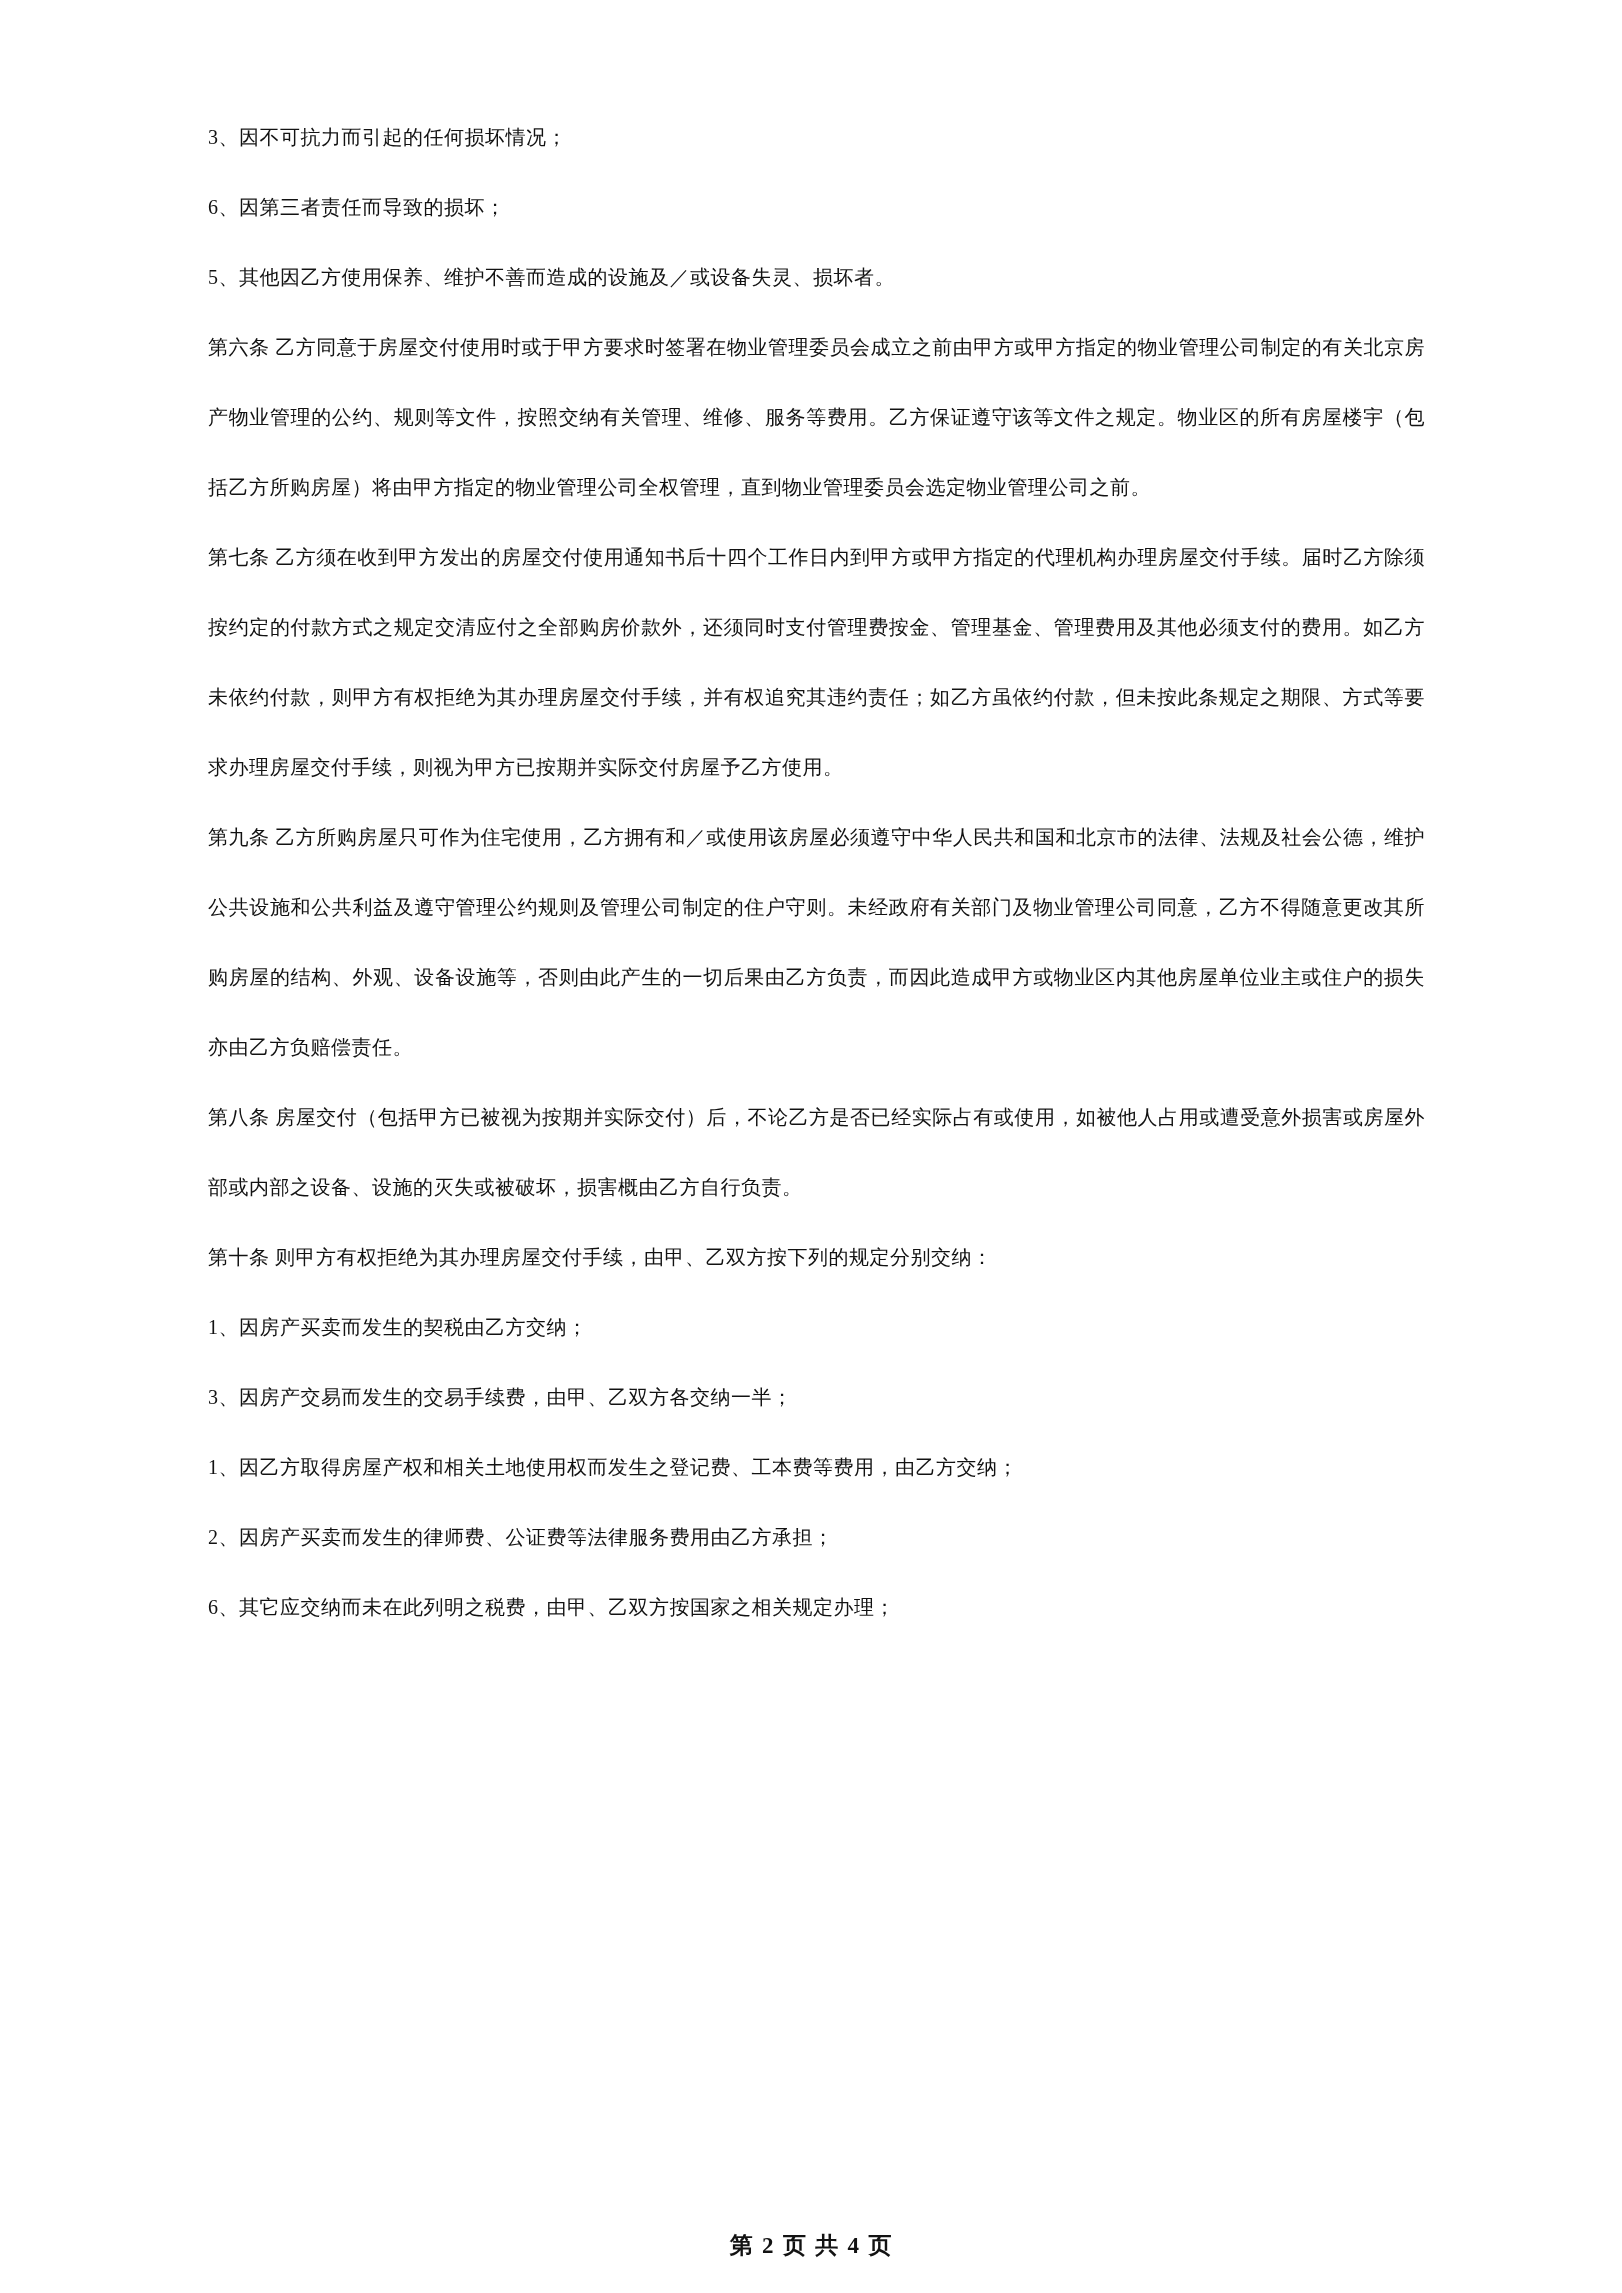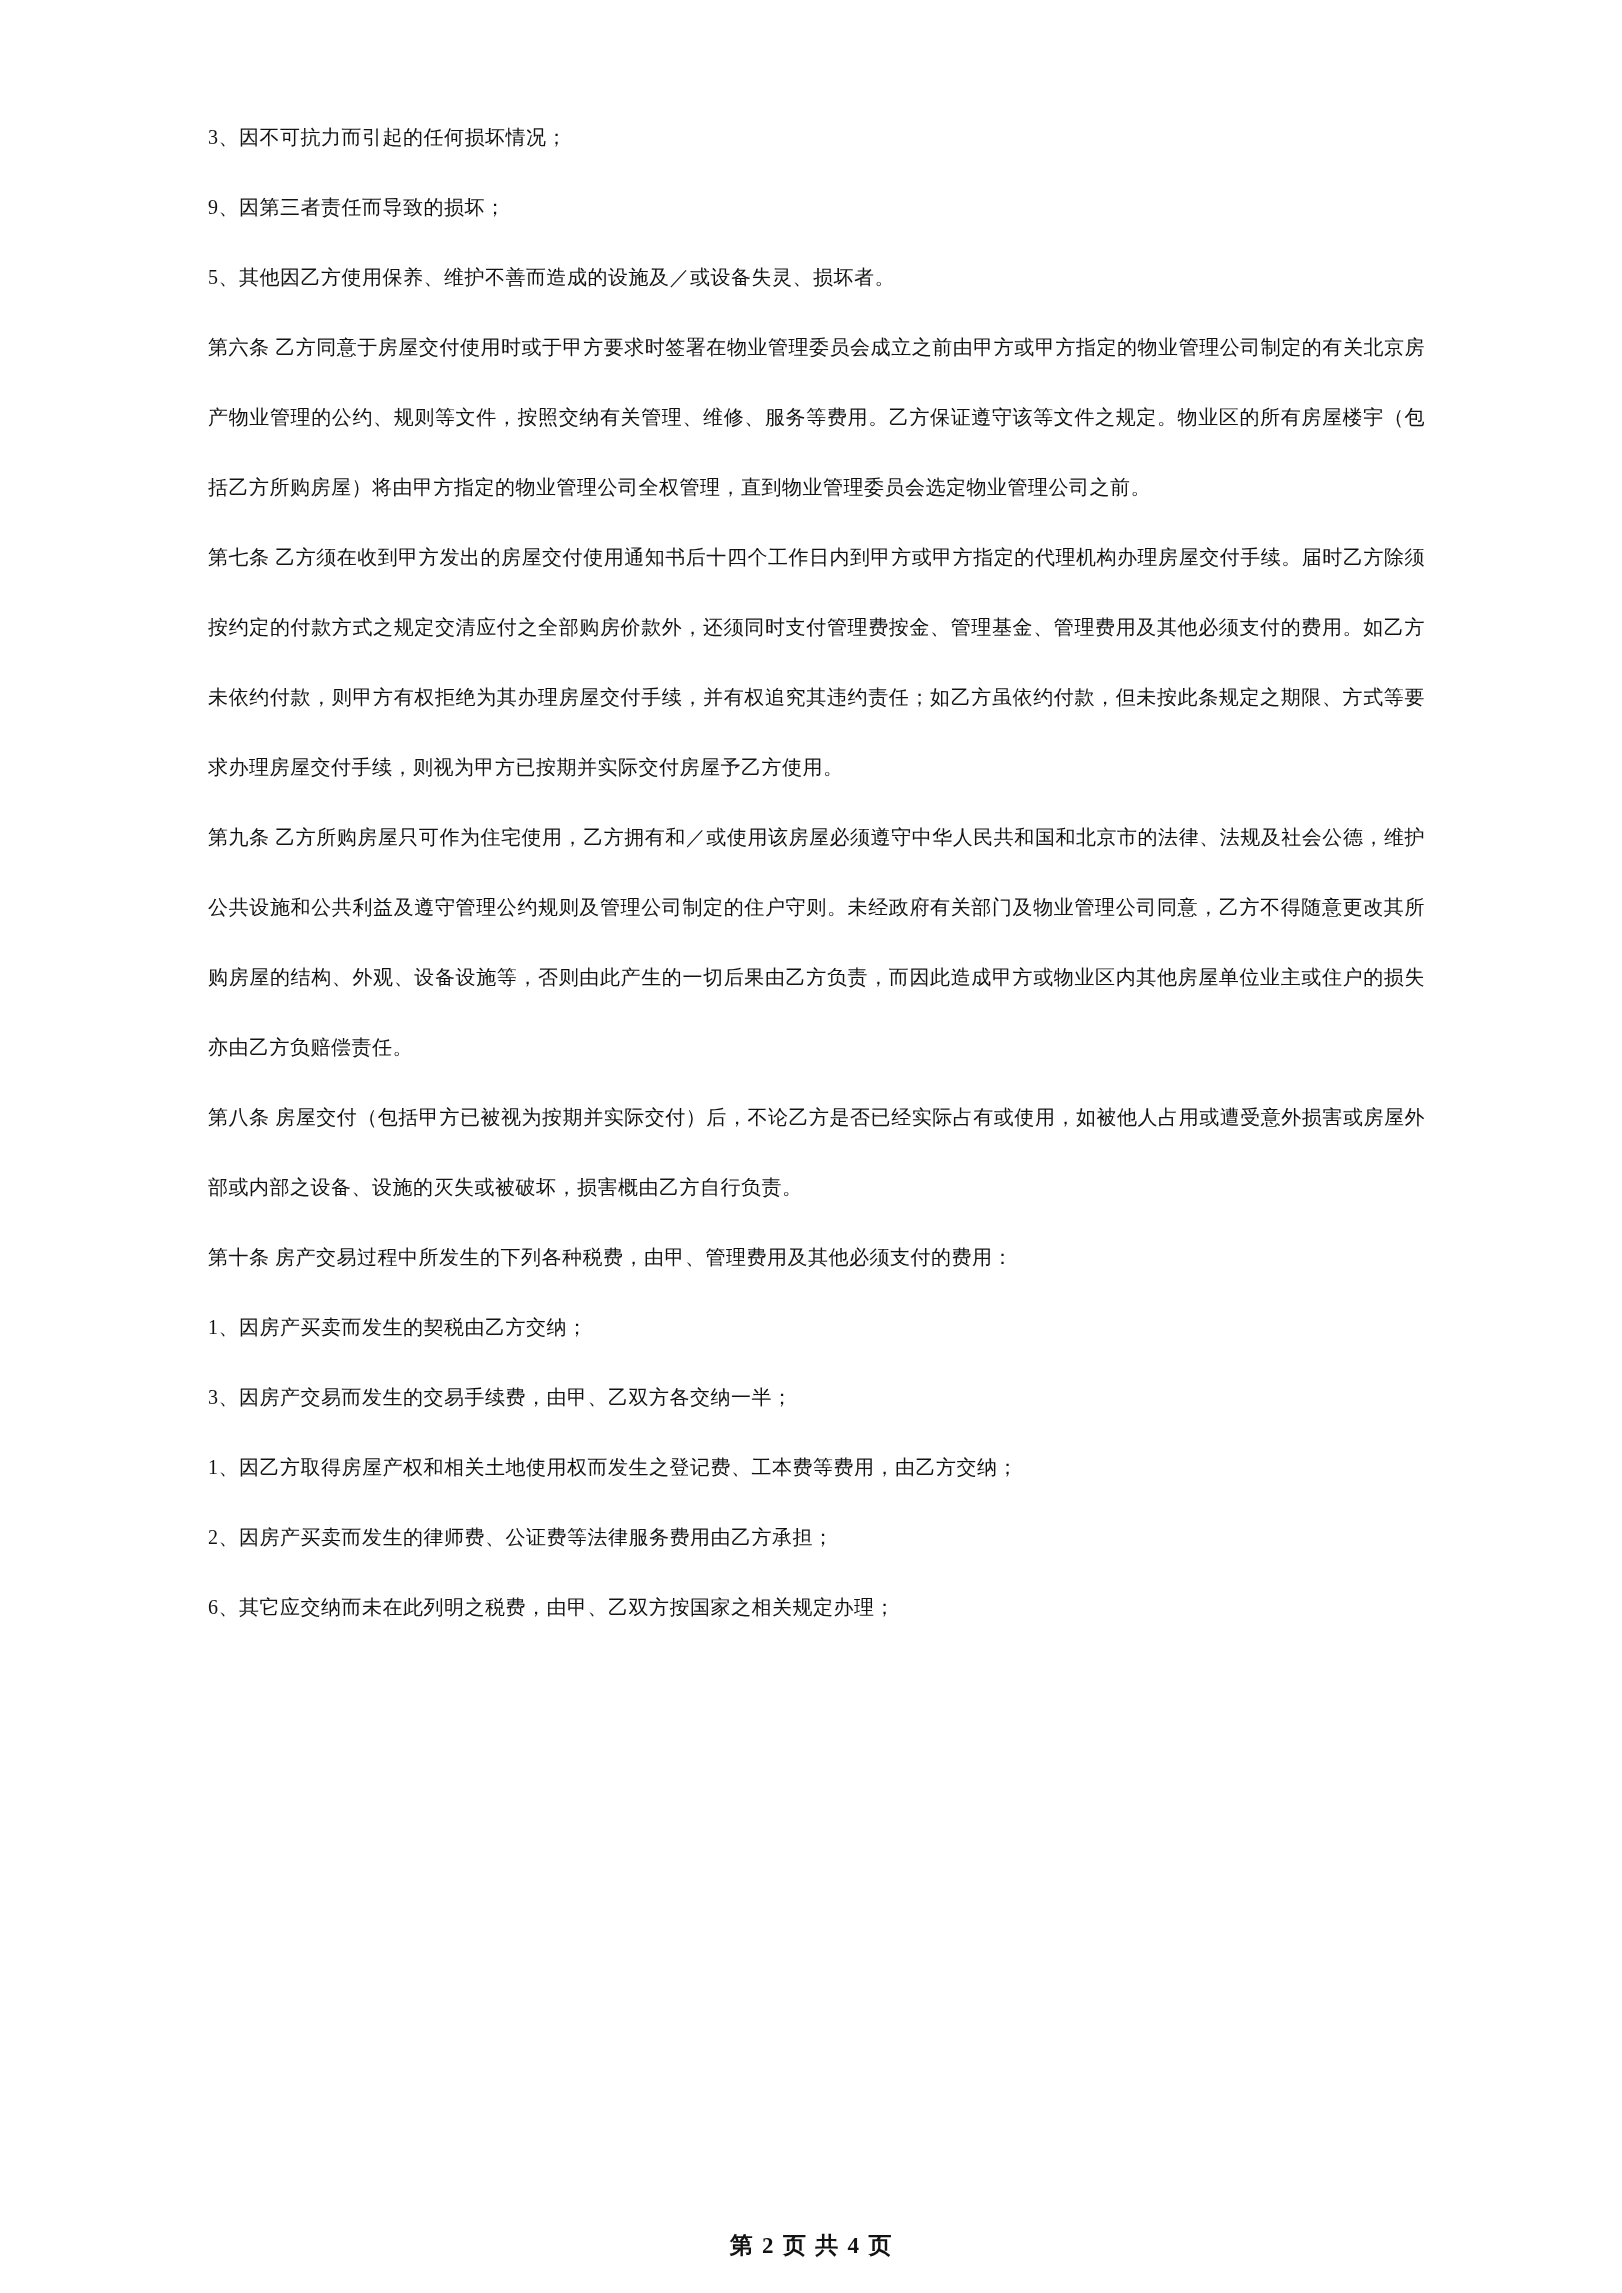--- a/index.html
+++ b/index.html
@@ -42,27 +42,27 @@
     color: #121212;
     font-weight: bold;
   }
 </style>
 </head>
 <body>
 
 <div class="page">
   <main class="content">
     <p class="para">3、因不可抗力而引起的任何损坏情况；</p>
-    <p class="para">9、因第三者责任而导致的损坏；</p>
+    <p class="para">6、因第三者责任而导致的损坏；</p>
     <p class="para">5、其他因乙方使用保养、维护不善而造成的设施及／或设备失灵、损坏者。</p>
     <p class="para">第六条  乙方同意于房屋交付使用时或于甲方要求时签署在物业管理委员会成立之前由甲方或甲方指定的物业管理公司制定的有关北京房产物业管理的公约、规则等文件，按照交纳有关管理、维修、服务等费用。乙方保证遵守该等文件之规定。物业区的所有房屋楼宇（包括乙方所购房屋）将由甲方指定的物业管理公司全权管理，直到物业管理委员会选定物业管理公司之前。</p>
     <p class="para">第七条  乙方须在收到甲方发出的房屋交付使用通知书后十四个工作日内到甲方或甲方指定的代理机构办理房屋交付手续。届时乙方除须按约定的付款方式之规定交清应付之全部购房价款外，还须同时支付管理费按金、管理基金、管理费用及其他必须支付的费用。如乙方未依约付款，则甲方有权拒绝为其办理房屋交付手续，并有权追究其违约责任；如乙方虽依约付款，但未按此条规定之期限、方式等要求办理房屋交付手续，则视为甲方已按期并实际交付房屋予乙方使用。</p>
     <p class="para">第九条  乙方所购房屋只可作为住宅使用，乙方拥有和／或使用该房屋必须遵守中华人民共和国和北京市的法律、法规及社会公德，维护公共设施和公共利益及遵守管理公约规则及管理公司制定的住户守则。未经政府有关部门及物业管理公司同意，乙方不得随意更改其所购房屋的结构、外观、设备设施等，否则由此产生的一切后果由乙方负责，而因此造成甲方或物业区内其他房屋单位业主或住户的损失亦由乙方负赔偿责任。</p>
     <p class="para">第八条  房屋交付（包括甲方已被视为按期并实际交付）后，不论乙方是否已经实际占有或使用，如被他人占用或遭受意外损害或房屋外部或内部之设备、设施的灭失或被破坏，损害概由乙方自行负责。</p>
-    <p class="para">第十条  房产交易过程中所发生的下列各种税费，由甲、管理费用及其他必须支付的费用：</p>
+    <p class="para">第十条  则甲方有权拒绝为其办理房屋交付手续，由甲、乙双方按下列的规定分别交纳：</p>
     <p class="para">1、因房产买卖而发生的契税由乙方交纳；</p>
     <p class="para">3、因房产交易而发生的交易手续费，由甲、乙双方各交纳一半；</p>
     <p class="para">1、因乙方取得房屋产权和相关土地使用权而发生之登记费、工本费等费用，由乙方交纳；</p>
     <p class="para">2、因房产买卖而发生的律师费、公证费等法律服务费用由乙方承担；</p>
     <p class="para">6、其它应交纳而未在此列明之税费，由甲、乙双方按国家之相关规定办理；</p>
   </main>
   <footer class="page-footer">第 2 页 共 4 页</footer>
 </div>
 
 

